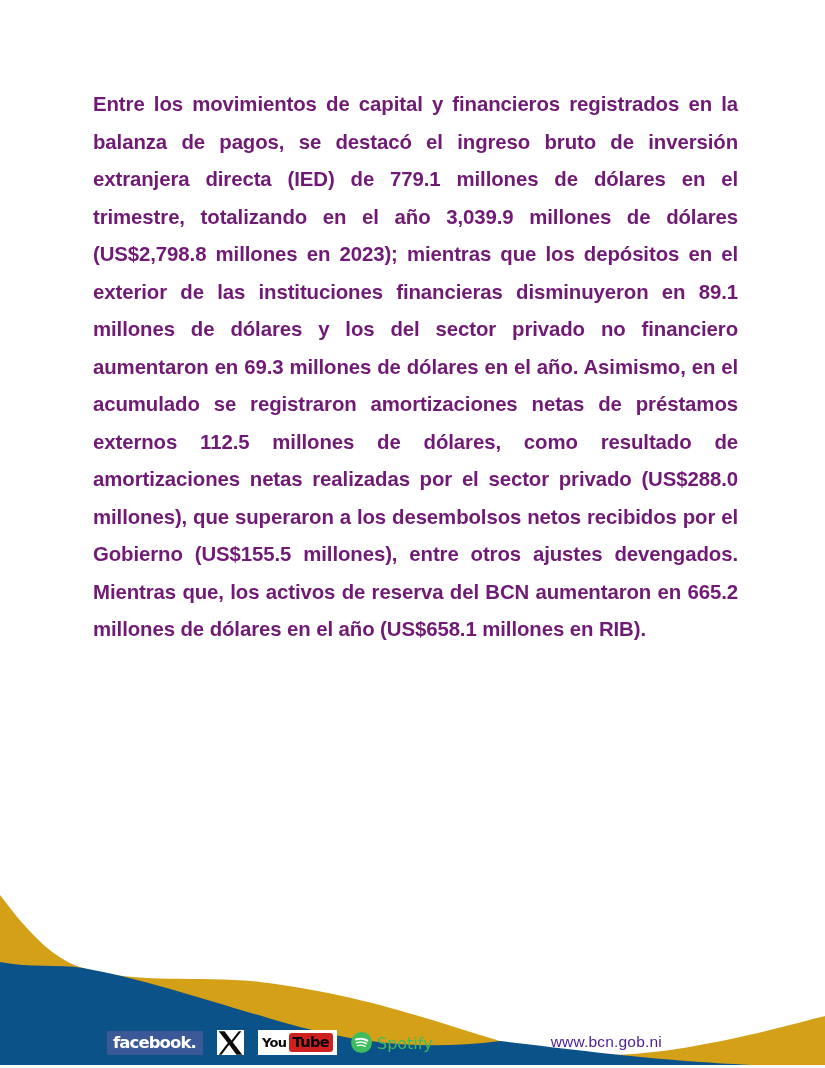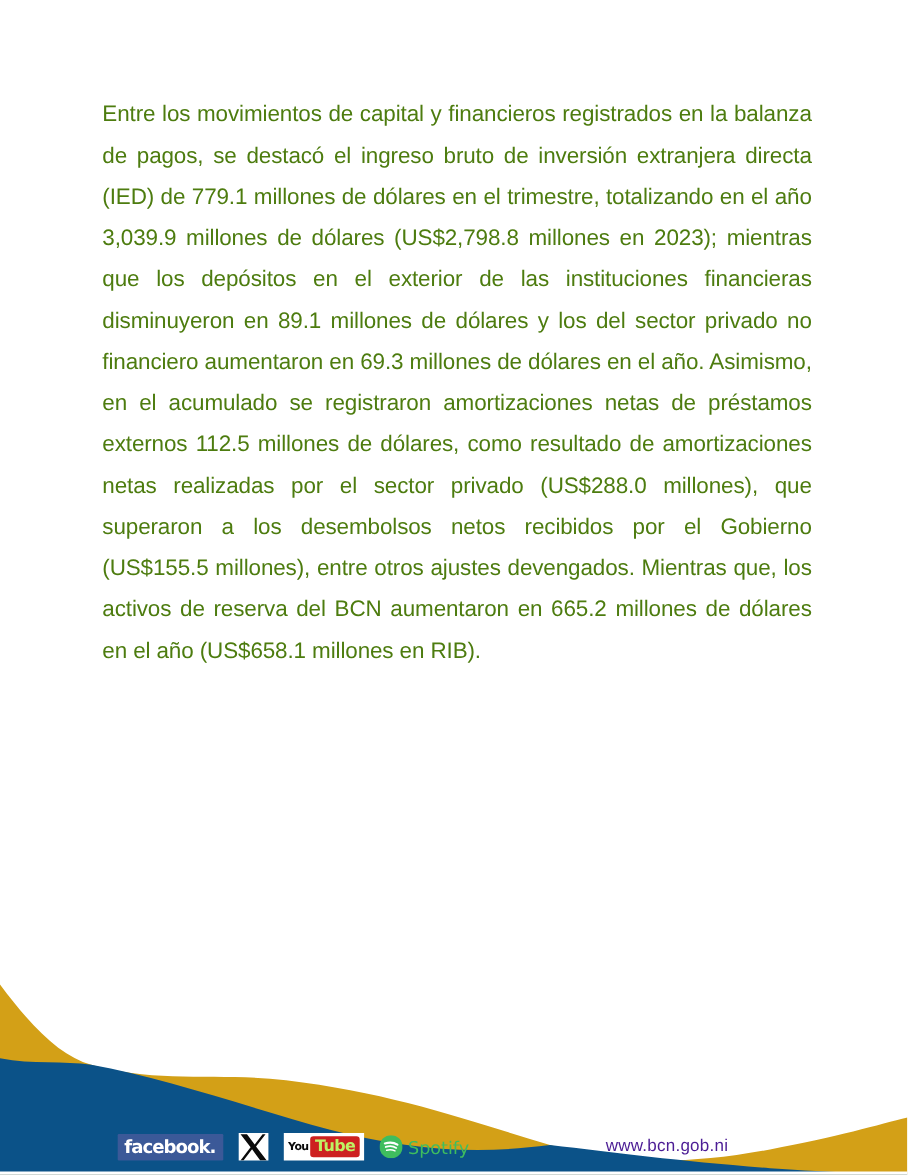--- a/index.html
+++ b/index.html
@@ -19,24 +19,24 @@
   
   .page-content {
     position: absolute;
     left: 93px;
     top: 86px;
     width: 645px;
   }
   .para {
     margin: 0 0 26px 0;
     font-family: "Liberation Sans", sans-serif;
-    font-weight: 400;
+    font-weight: 700;
     font-size: 20.4px;
     line-height: 37.5px;
-    color: #4d7c0f;
+    color: #701a75;
     text-align: justify;
     text-justify: inter-word;
     letter-spacing: -0.1px;
     -moz-hyphens: none;
     hyphens: none;
   }
   .para:last-child { margin-bottom: 0; }
 
   
   .footer {
@@ -93,27 +93,27 @@
     align-items: center;
     gap: 2px;
     padding: 3px 4px;
     height: 25px;
     box-sizing: border-box;
   }
   .logo-youtube .yt-you {
     color: #0b0b0b;
     font-family: "DejaVu Sans", sans-serif;
     font-weight: 700;
-    font-size: 10px;
+    font-size: 13px;
     letter-spacing: -0.6px;
     line-height: 16px;
   }
   .logo-youtube .yt-tube {
     background: #cd201f;
-    color: #bef264;
+    color: #000000;
     font-family: "DejaVu Sans", sans-serif;
     font-weight: 700;
     font-size: 14.5px;
     letter-spacing: -0.6px;
     line-height: 16px;
     padding: 1px 4px 2px 4px;
     border-radius: 3px;
   }
 
   .logo-spotify {

